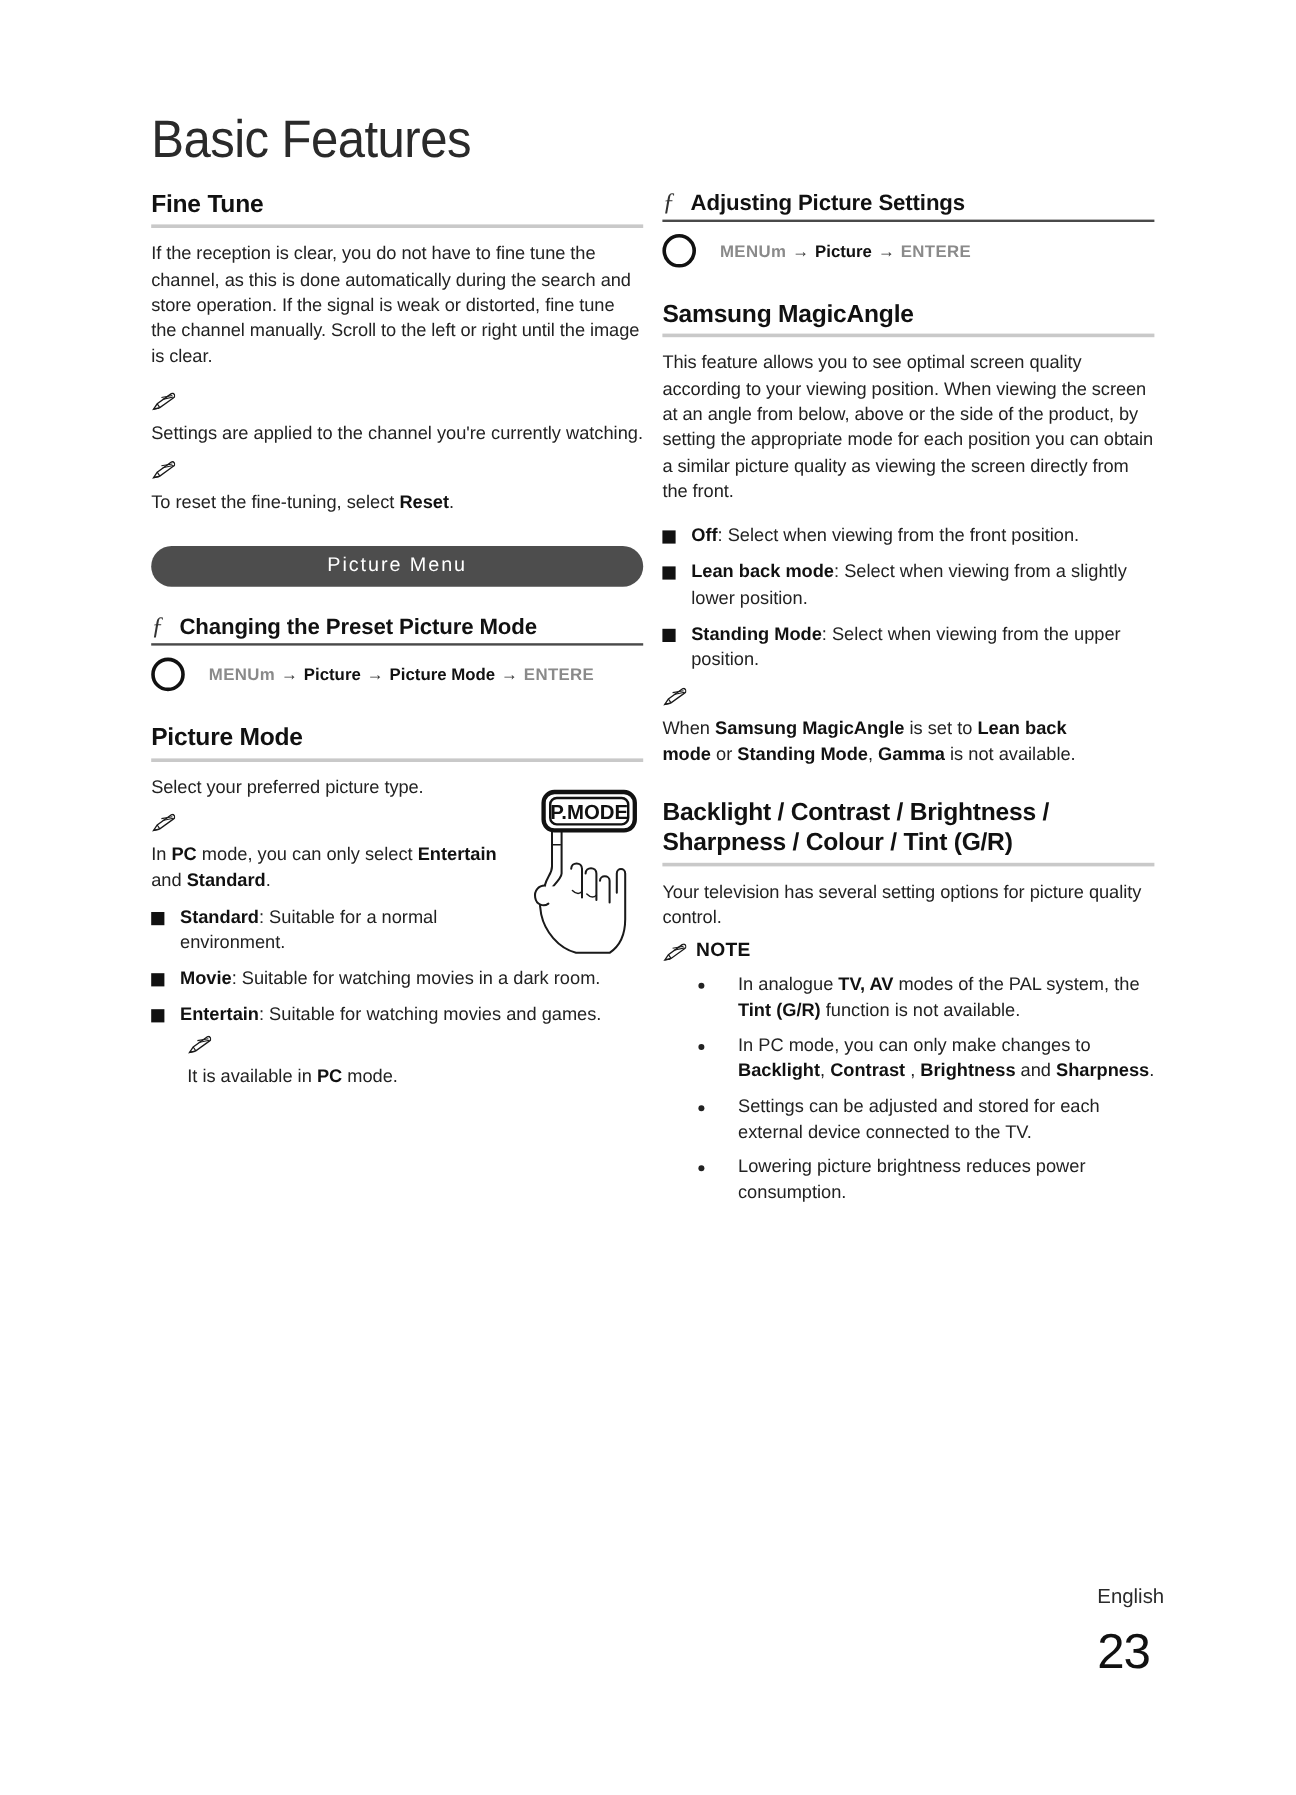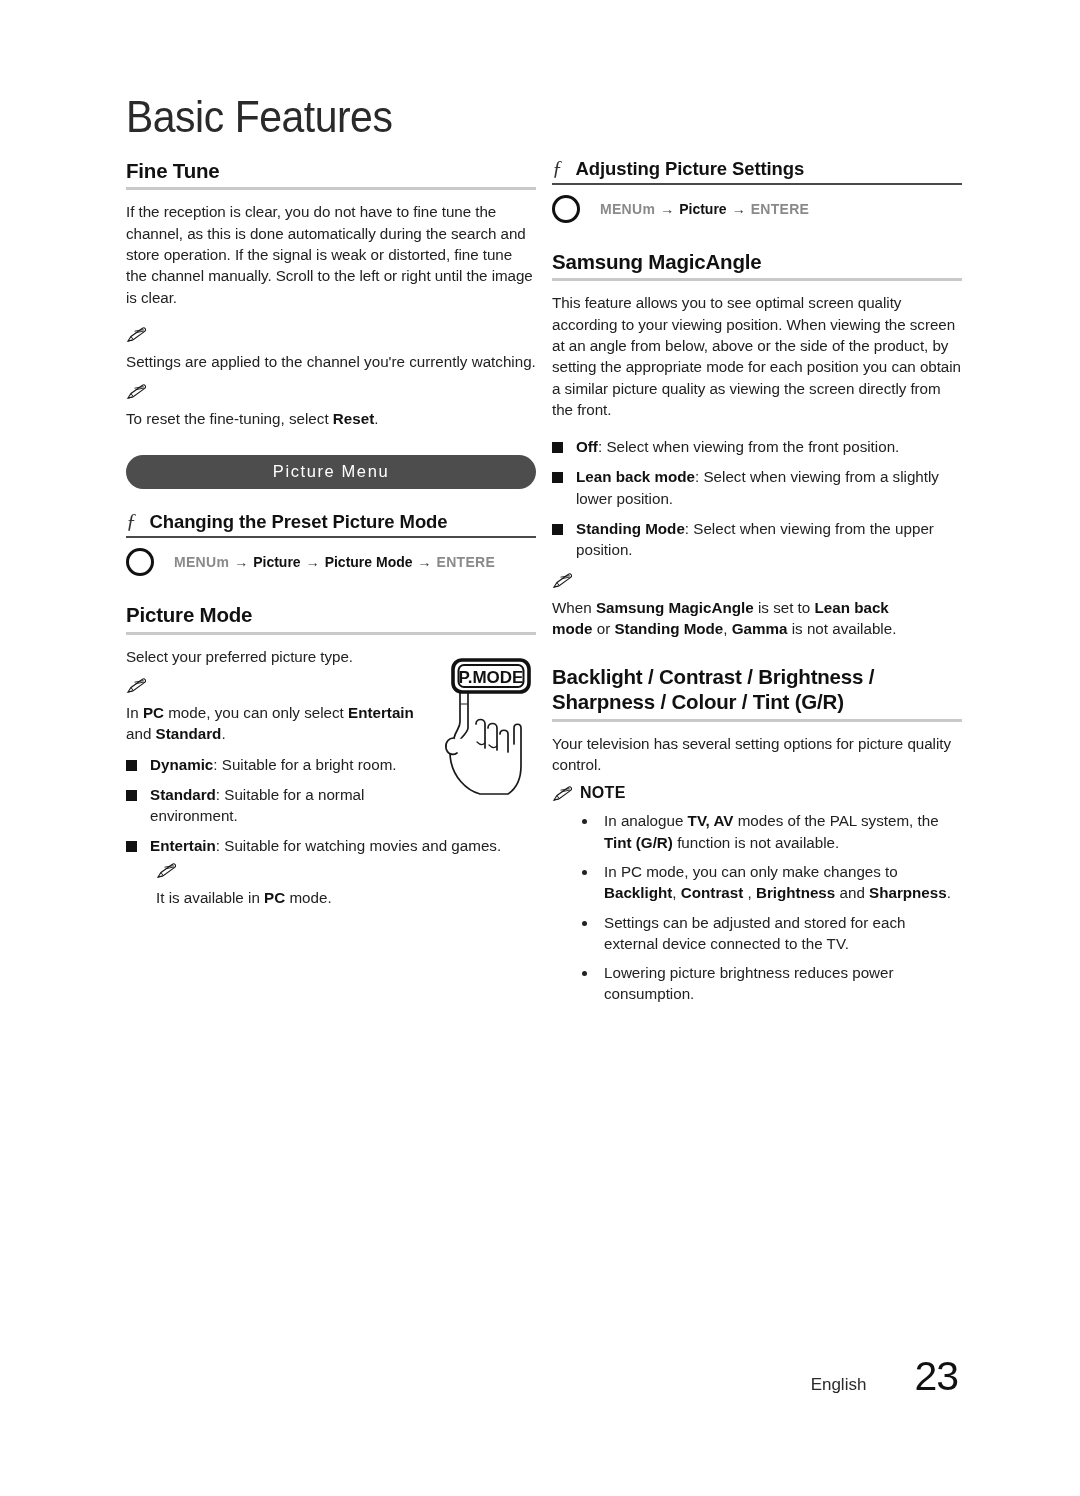--- a/index.html
+++ b/index.html
@@ -169,21 +169,21 @@
   .sq-row .sq-text {
     font-size: 15.2px;
     line-height: 1.40;
     color: #222;
     flex: 1;
   }
 
   
   .dot-row {
     display: flex;
-    gap: 17px;
+    gap: 28px;
     margin: 0 0 8px 0;
     align-items: flex-start;
     padding-left: 30px;
   }
   .dot {
     flex: 0 0 auto;
     width: 5px;
     height: 5px;
     background: #222;
     border-radius: 50%;
@@ -221,20 +221,21 @@
   }
 
   
   .footer {
     position: absolute;
     right: 122px;
     bottom: 96px;
     display: flex;
     align-items: baseline;
     gap: 12px;
+    flex-direction: column;
   }
   .footer-lang {
     font-size: 17px;
     color: #2a2a2a;
   }
   .footer-page {
     font-size: 41px;
     font-weight: 300;
     color: #111;
     letter-spacing: -1px;
@@ -312,30 +313,30 @@
       <svg class="pencil" viewBox="0 0 20 16">
         <path d="M2 14 L5 9.5 L16.5 1.2 C17.4 0.6 18.6 0.8 19.2 1.7 C19.8 2.6 19.6 3.8 18.7 4.4 L7.2 12.7 Z" fill="#ffffff" stroke="#1a1a1a" stroke-width="1.1"></path>
         <path d="M5 9.5 L7.2 12.7" stroke="#1a1a1a" stroke-width="1"></path>
         <path d="M2 14 L6.6 13.2" stroke="#1a1a1a" stroke-width="1"></path>
         <path d="M8.5 4.2 L17.6 2.6" stroke="#1a1a1a" stroke-width="0.9"></path>
         <path d="M9.6 5.8 L18.4 3.9" stroke="#1a1a1a" stroke-width="0.9"></path>
       </svg>
       <span class="note-text"><span>In </span><b>PC</b><span> mode, you can only select </span><b>Entertain</b><span> and </span><b>Standard</b><span>.</span></span>
     </div>
 
-    <div class="sq-row" style="width:310px">
-      <span class="sq"></span>
-      <span class="sq-text"><b>Dynamic</b><span>: Suitable for a bright room.</span></span>
-    </div>
 
     <div class="sq-row" style="width:300px">
       <span class="sq"></span>
       <span class="sq-text"><b>Standard</b><span>: Suitable for a normal environment.</span></span>
     </div>
 
+    <div class="sq-row">
+      <span class="sq"></span>
+      <span class="sq-text"><b>Movie</b><span>: Suitable for watching movies in a dark room.</span></span>
+    </div>
 
     <div class="sq-row" style="margin-bottom:3px">
       <span class="sq"></span>
       <span class="sq-text"><b>Entertain</b><span>: Suitable for watching movies and games.</span></span>
     </div>
 
     <div class="note-row note-indent">
       <svg class="pencil" viewBox="0 0 20 16">
         <path d="M2 14 L5 9.5 L16.5 1.2 C17.4 0.6 18.6 0.8 19.2 1.7 C19.8 2.6 19.6 3.8 18.7 4.4 L7.2 12.7 Z" fill="#ffffff" stroke="#1a1a1a" stroke-width="1.1"></path>
         <path d="M5 9.5 L7.2 12.7" stroke="#1a1a1a" stroke-width="1"></path>

